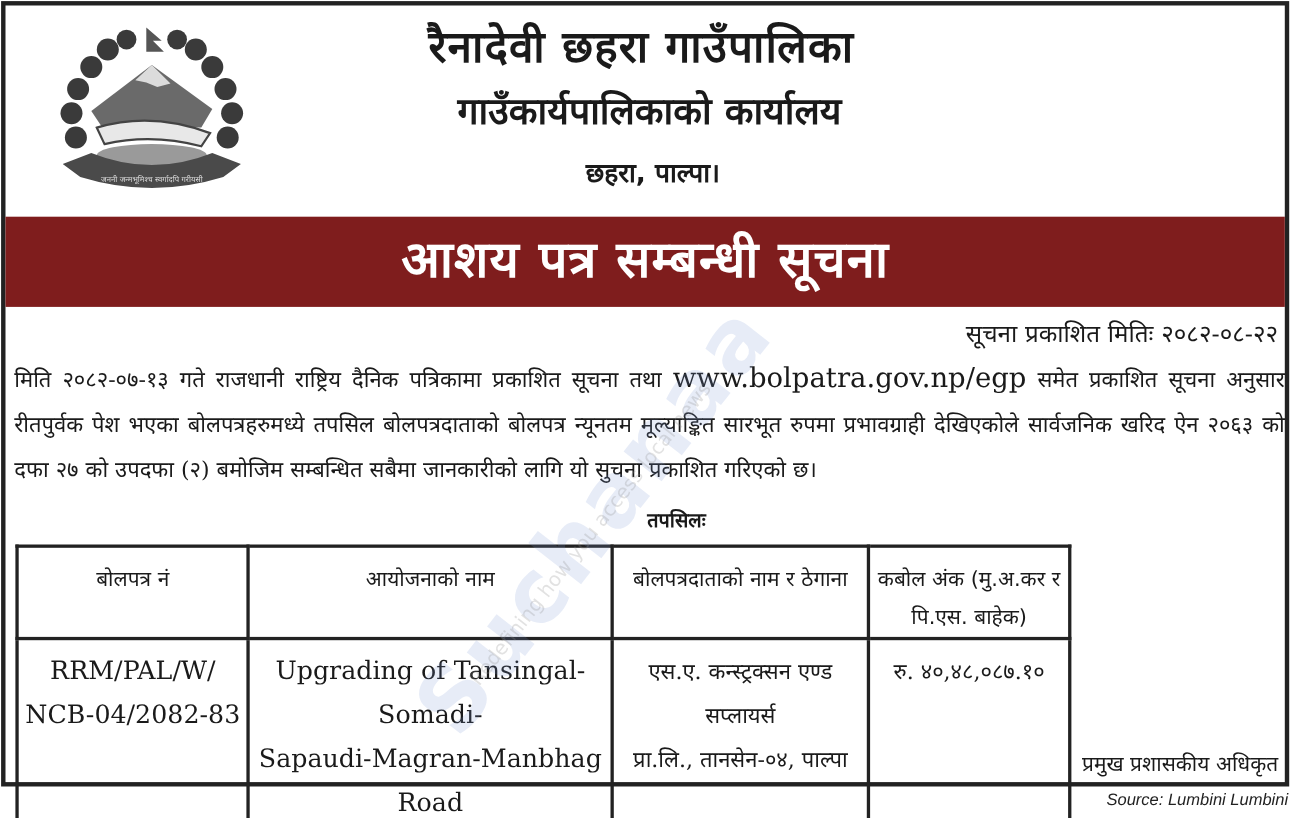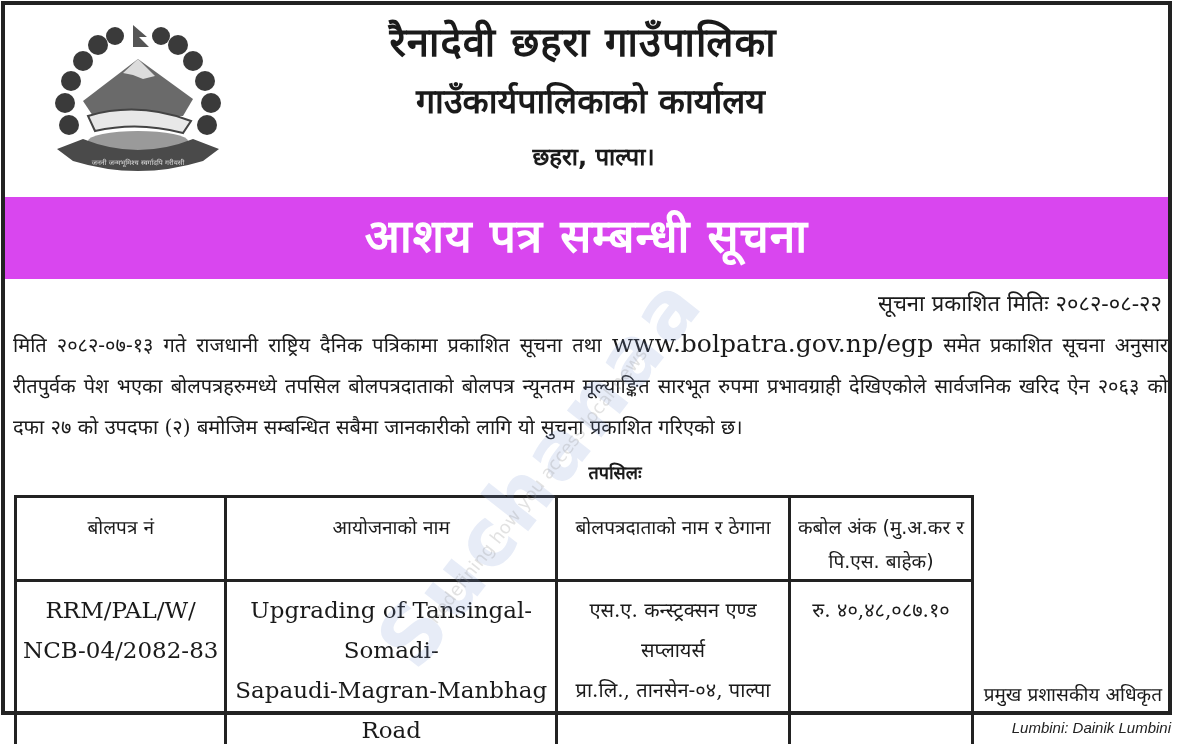--- a/index.html
+++ b/index.html
@@ -8,21 +8,21 @@
     .frame { position: absolute; left: 1px; top: 1px; width: 1171px; height: 714px;
       border: 4px solid #222222; box-sizing: border-box; background: #fff; }
     .header { position: absolute; left: 0; top: 0; width: 100%; height: 192px; }
     .emblem { position: absolute; left: 38px; top: 16px; width: 190px; height: 156px; }
     .title1 { position: absolute; left: 0; right: 15px; top: 8px; text-align: center; padding-left: 8px;
       font-family: "DejaVu Sans", sans-serif; font-weight: bold; font-size: 40px; letter-spacing: 1px; }
     .title2 { position: absolute; left: 0; right: 0; top: 72px; text-align: center; padding-left: 8px;
       font-family: "DejaVu Sans", sans-serif; font-weight: bold; font-size: 34px; }
     .title3 { position: absolute; left: 0; right: 0; top: 134px; text-align: center; padding-left: 14px;
       font-family: "DejaVu Sans", sans-serif; font-weight: bold; font-size: 24px; }
-    .banner { position: absolute; left: 0; top: 192px; width: 100%; height: 82px; background: #d946ef;
+    .banner { position: absolute; left: 0; top: 192px; width: 100%; height: 82px; background: #7f1d1d;
       color: #ffffff; text-align: center; line-height: 78px;
       font-family: "DejaVu Sans", sans-serif; font-weight: bold; font-size: 46px; letter-spacing: 1px; }
     .pubdate { position: absolute; right: 6px; top: 282px; font-size: 22px; }
     .para { position: absolute; left: 8px; right: 0; top: 318px; font-size: 20px; line-height: 41px;
       text-align: justify; }
     .para .url { font-size: 25px; }
     .tapasil { position: absolute; left: 0; right: 0; top: 455px; text-align: center; padding-left: 57px;
       font-family: "DejaVu Sans", sans-serif; font-weight: bold; font-size: 18px; }
     table.details { position: absolute; left: 9px; top: 490px; width: 960px; border-collapse: collapse; }
     table.details th, table.details td { border: 3px solid #222; text-align: center; vertical-align: top; }
@@ -132,13 +132,13 @@
       </tr>
     </tbody>
   </table>
 
   <div class="signature">प्रमुख प्रशासकीय अधिकृत</div>
 
   <div class="watermark">Suchanaa</div>
   <div class="watermark-sub">Redefining how you access local news</div>
 </div>
 
-<div class="source">Lumbini: Dainik Lumbini</div>
+<div class="source">Source: Lumbini Lumbini</div>
 
 </body></html>

